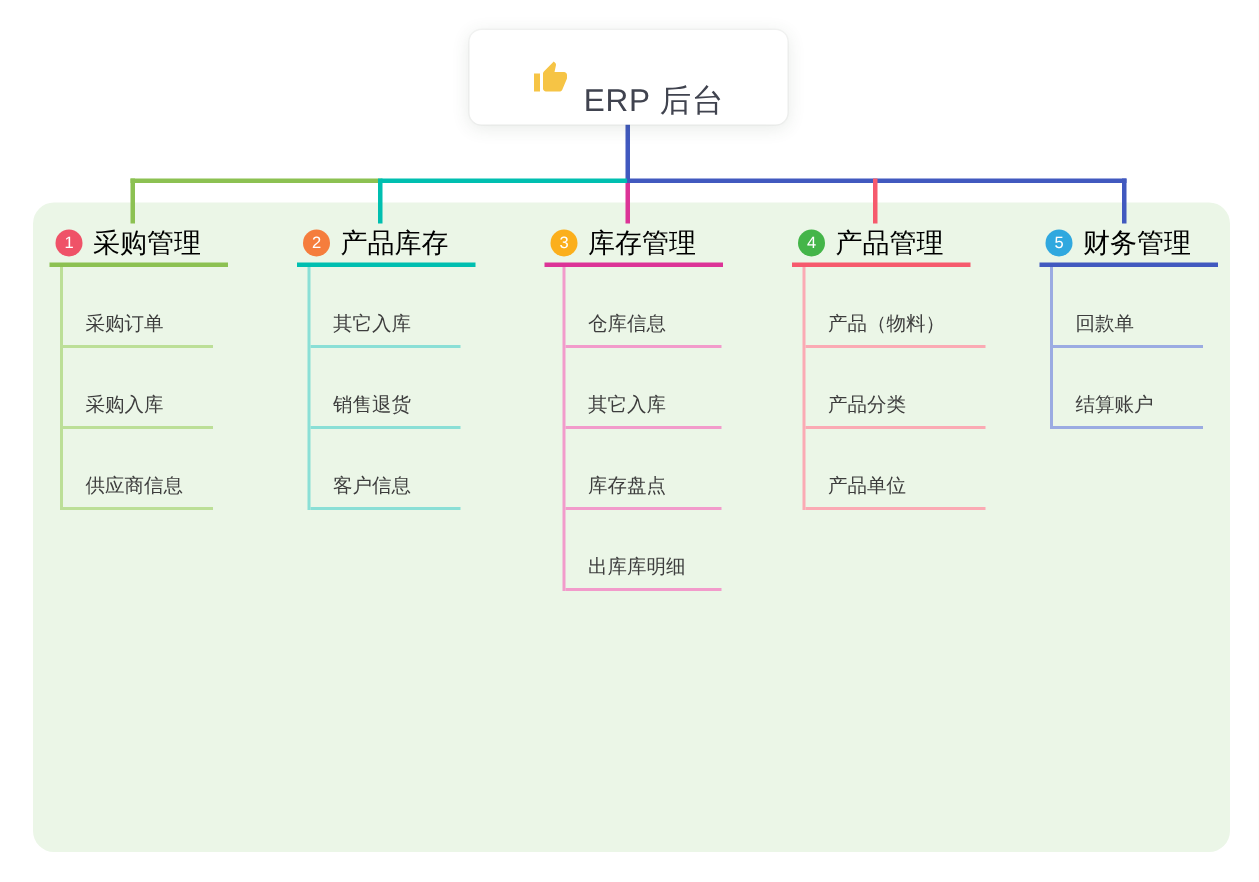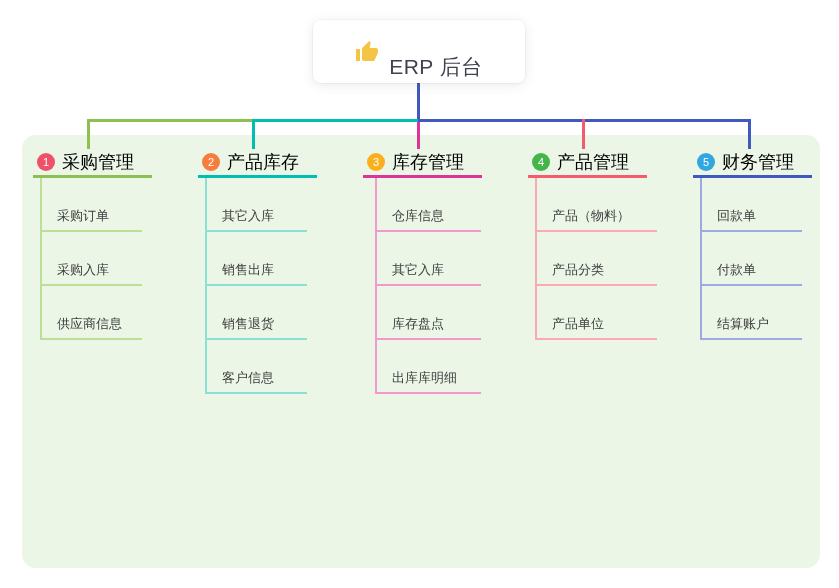--- a/index.html
+++ b/index.html
@@ -102,23 +102,20 @@
   <div class="branch b2" style="--line: #00BFB0; --lite: #8ADFD6; --badge: #F57D3D;">
     <div class="branch-title">
       <span class="badge">2</span>
       <span class="branch-label">产品库存</span>
     </div>
     <div class="children">
       <div class="child">
           <span class="child-label">其它入库</span>
         </div>
       <div class="child">
-          <span class="child-label">销售出库</span>
-        </div>
-      <div class="child">
           <span class="child-label">销售退货</span>
         </div>
       <div class="child">
           <span class="child-label">客户信息</span>
         </div>
     </div>
   </div>
 
   <div class="branch b3" style="--line: #DC3497; --lite: #F29BCB; --badge: #FBAF1C;">
     <div class="branch-title">
@@ -162,21 +159,18 @@
   <div class="branch b5" style="--line: #4159BF; --lite: #9BABE2; --badge: #30A8DF;">
     <div class="branch-title">
       <span class="badge">5</span>
       <span class="branch-label">财务管理</span>
     </div>
     <div class="children">
       <div class="child">
           <span class="child-label">回款单</span>
         </div>
       <div class="child">
-          <span class="child-label">付款单</span>
-        </div>
-      <div class="child">
           <span class="child-label">结算账户</span>
         </div>
     </div>
   </div>
 
 </div>
 
 </body></html>

